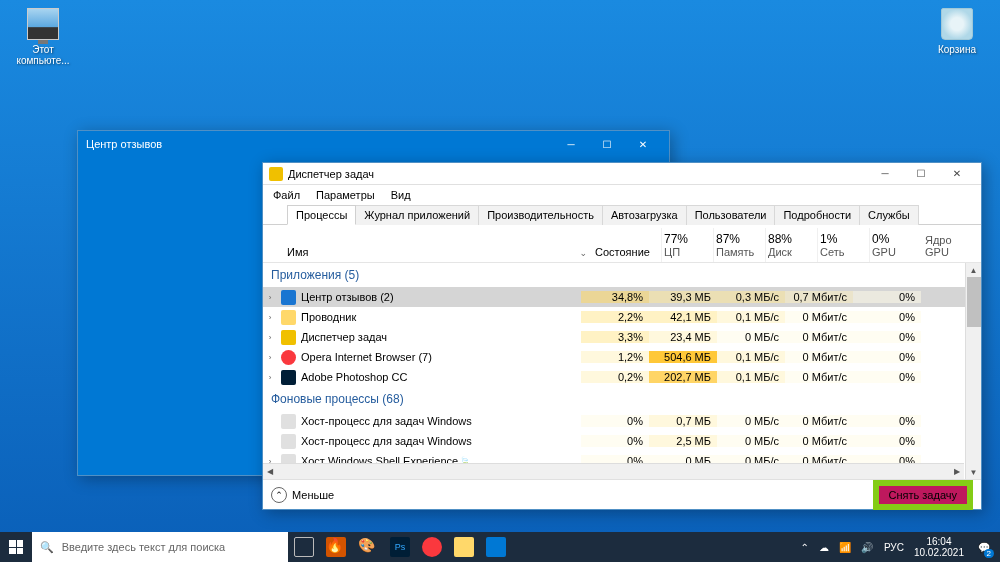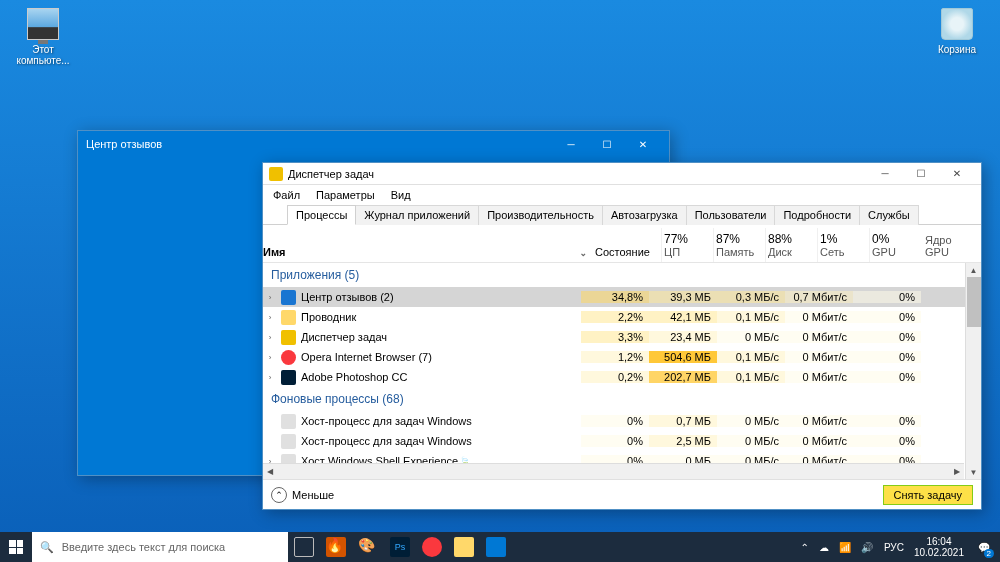--- a/index.html
+++ b/index.html
@@ -28,21 +28,21 @@
 
 .menubar { height: 20px; display: flex; padding: 0 2px; font-size: 11px; align-items: center; }
 .menubar .menu-item { padding: 2px 8px; }
 
 .tabs { display: flex; border-bottom: 1px solid #d0d0d0; font-size: 11px; padding-left: 24px; }
 .tab { padding: 3px 8px; border: 1px solid transparent; border-bottom: none; margin-bottom: -1px; }
 .tab.active { background: #fff; border-color: #d0d0d0; border-bottom: 1px solid #fff; }
 .tab:not(.active) { background: #f2f2f2; border-color: #d8d8d8; border-left: none; }
 
 .header-row { display: flex; height: 38px; border-bottom: 1px solid #e5e5e5; font-size: 11px; align-items: flex-end; }
-.col-name { flex: 1; padding: 4px 0; display: flex; flex-direction: column; justify-content: flex-start; font-weight: bold; }
+.col-name { flex: 1; padding: 4px 24px; display: flex; flex-direction: column; justify-content: flex-start; }
 .col-status { width: 70px; padding: 4px 4px; }
 .col-res { width: 52px; text-align: left; padding: 4px 6px 4px 2px; border-left: 1px solid #f0f0f0; }
 .col-res .pct { display: block; font-size: 12px; }
 .col-res .lbl { display: block; color: #555; }
 .col-gpu { width: 60px; padding: 4px 4px; color: #555; }
 .header-chevron { position: absolute; font-size: 9px; color: #666; }
 
 .proc-list { flex: 1; overflow: hidden; font-size: 11px; position: relative; }
 .scrollbar-v { position: absolute; right: 0; top: 0; bottom: 0; width: 16px; background: #f0f0f0; border-left: 1px solid #ddd; }
 .scrollbar-v .thumb { position: absolute; top: 14px; width: 14px; left: 1px; height: 50px; background: #c0c0c0; }
@@ -64,21 +64,21 @@
 .proc-row .cell { width: 68px; text-align: right; padding-right: 6px; white-space: nowrap; overflow: hidden; }
 .heat0 { background: #fffdf2; } .heat1 { background: #fff8dd; } .heat2 { background: #fff2c4; } .heat3 { background: #ffe9a3; } .heat4 { background: #ffd566; } .heat5 { background: #ffc838; }
 .proc-row.selected .cell { filter: brightness(0.92); }
 .proc-row .gpu-c { width: 60px; text-align: right; padding-right: 18px; }
 
 .leaf { color: #3ca03c; font-size: 10px; }
 
 .footer { height: 30px; border-top: 1px solid #e0e0e0; display: flex; align-items: center; padding: 0 8px; font-size: 11px; }
 .fewer { display: flex; align-items: center; gap: 5px; }
 .fewer .circ { width: 16px; height: 16px; border: 1px solid #666; border-radius: 50%; display: flex; align-items: center; justify-content: center; font-size: 9px; }
-.end-btn { margin-left: auto; padding: 3px 10px; border: 1px solid #84cc16; background: #fde047; font-size: 11px; }
+.end-btn { margin-left: auto; padding: 3px 10px; border: 6px solid #84cc16; background: #be185d; font-size: 11px; }
 
 .taskbar { position: absolute; bottom: 0; left: 0; right: 0; height: 30px; background: #1c2c3e; display: flex; align-items: center; color: #fff; font-size: 10px; }
 .start-btn { width: 32px; height: 30px; display: flex; align-items: center; justify-content: center; }
 .winlogo { display: grid; grid-template: 1fr 1fr / 1fr 1fr; width: 14px; height: 14px; gap: 1px; }
 .winlogo span { background: #fff; }
 .searchbox { height: 30px; width: 256px; background: #fff; color: #666; display: flex; align-items: center; padding: 0 8px; font-size: 11px; gap: 8px; }
 .taskbar-icon { width: 32px; height: 30px; display: flex; align-items: center; justify-content: center; font-size: 14px; }
 .taskbar-icon .tico { width: 20px; height: 20px; border-radius: 2px; }
 .tray { margin-left: auto; display: flex; align-items: center; gap: 10px; padding-right: 4px; }
 .tray .clock { text-align: center; font-size: 10px; line-height: 11px; }

